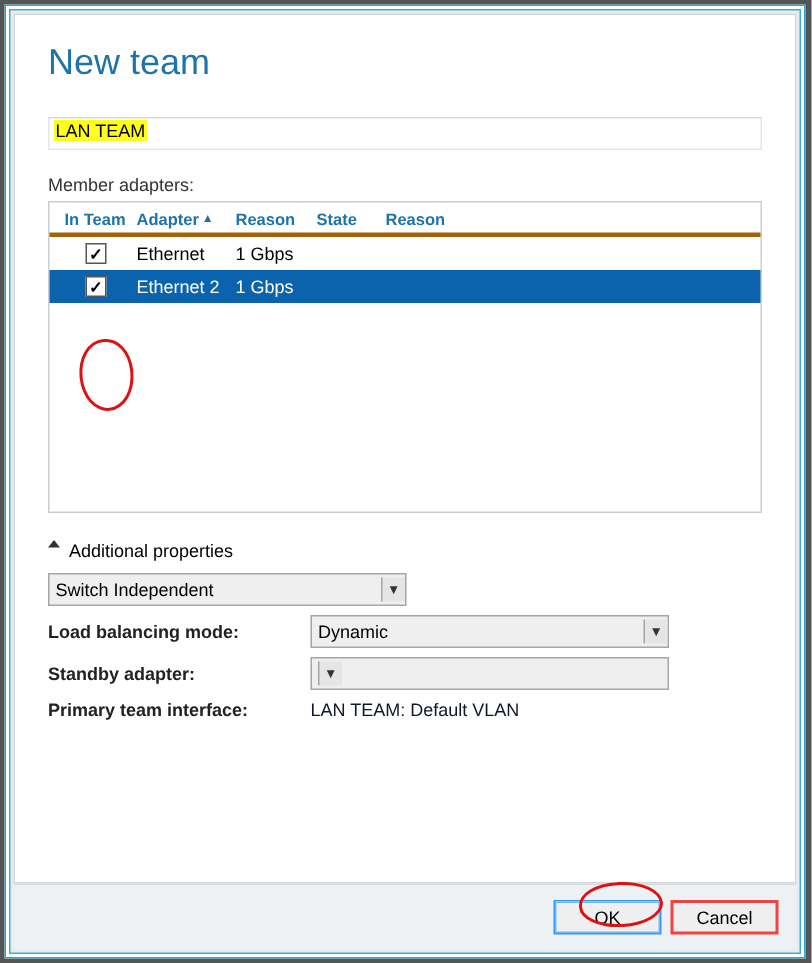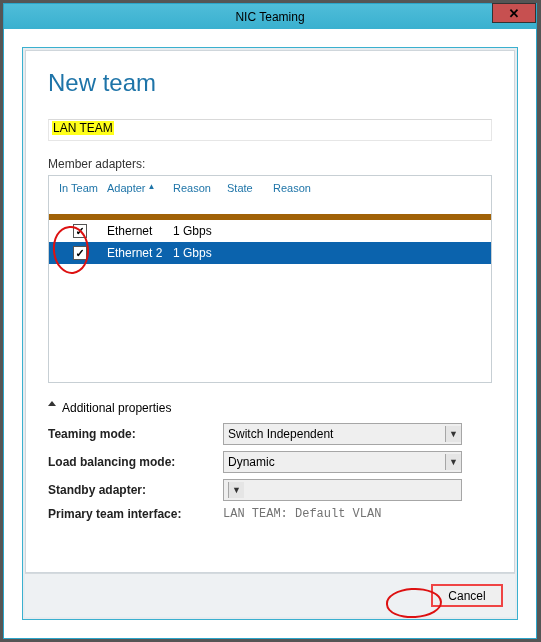--- a/index.html
+++ b/index.html
@@ -37,21 +37,21 @@
       border: 1px solid #333;
       display: flex; align-items: center; justify-content: center;
       color: #000;
       font-weight: bold;
       font-size: 13px;
     }
     .outer-pane {
       flex: 1;
       background: #e8ecef;
       border: 1px solid #3ab0cf;
-      margin: 18px;
+      margin: 2px;
       display: flex;
       flex-direction: column;
     }
     .inner-pane {
       flex: 1;
       background: #fff;
       margin: 2px 2px 0 2px;
       border: 1px solid #cfd6db;
       padding: 18px 22px 10px 22px;
       overflow: hidden;
@@ -90,22 +90,23 @@
       height: 208px;
       display: flex;
       flex-direction: column;
       background: #fff;
       margin-bottom: 18px;
     }
     .grid-header {
       display: flex;
       font-size: 11px;
       color: #1e74a8;
-      padding: 6px 4px 20px 4px;
-      border-bottom: 6px solid #a16207;
+      padding: 6px 4px 2px 4px;
+      border-bottom: 3px solid #a16207;
+      font-weight: bold;
     }
     .col-inteam { width: 54px; padding-left: 6px; }
     .col-adapter { width: 66px; }
     .col-speed { width: 54px; }
     .col-state { width: 46px; }
     .col-reason { flex: 1; }
     .sort-arrow {
       font-size: 8px;
       color: #1e74a8;
       margin-left: 2px;
@@ -171,21 +172,21 @@
       border-left: 1px solid #a6a6a6;
       width: 16px;
       text-align: center;
       font-size: 9px;
       color: #333;
       margin-right: -4px;
       height: 100%;
       display: flex; align-items:center; justify-content:center;
       background: #e5e5e5;
     }
-    .link-text { color: #737373; font-family: Liberation Mono, monospace; }
+    .link-text { color: #0f172a; }
     .button-row {
       height: 44px;
       display: flex;
       align-items: center;
       justify-content: flex-end;
       gap: 6px;
       padding: 0 12px;
       border-top: 1px solid #d4dade;
       background: #eef1f3;
       margin: 0 2px 2px 2px;
@@ -206,26 +207,20 @@
       border-radius: 50%;
       pointer-events: none;
     }
     .anno-circle.c1 { width: 36px; height: 48px; left: 49px; top: 222px; transform: rotate(-6deg); border-radius: 50% 48% 52% 50%; }
     .anno-circle.c2 { width: 56px; height: 30px; left: 382px; top: 584px; transform: rotate(-3deg); border-radius: 48% 52% 50% 50%; }
   </style>
 </head>
 <body>
 
 <div class="window">
-  <div class="titlebar">
-    <span class="title-text">NIC Teaming</span>
-    <div class="close-btn">
-      <span>✕</span>
-    </div>
-  </div>
   <div class="outer-pane">
     <div class="inner-pane">
       <h1 class="page-title">New team</h1>
 
       <div class="team-name-wrap">
         <input class="team-name-input" type="text" style="color: transparent;" value="LAN TEAM">
         <div class="team-name-text">
           <span class="highlight-yellow">LAN TEAM</span>
         </div>
       </div>
@@ -261,21 +256,20 @@
           <div class="col-reason"></div>
         </div>
       </div>
 
       <div class="adv-toggle">
         <span class="caret-up"></span>
         <span>Additional properties</span>
       </div>
 
       <div class="prop-row">
-        <div class="prop-label">Teaming mode:</div>
         <div class="prop-select">
           <span>Switch Independent</span>
           <span class="dd-btn">▼</span>
         </div>
       </div>
       <div class="prop-row">
         <div class="prop-label">Load balancing mode:</div>
         <div class="prop-select">
           <span>Dynamic</span>
           <span class="dd-btn">▼</span>
@@ -287,19 +281,20 @@
           <span class="dd-btn">▼</span>
         </div>
       </div>
       <div class="prop-row">
         <div class="prop-label">Primary team interface:</div>
         <div class="link-text">LAN TEAM: Default VLAN</div>
       </div>
     </div>
 
     <div class="button-row">
+      <div class="btn focused">OK</div>
       <div class="btn">Cancel</div>
     </div>
   </div>
 
   <div class="anno-circle c1"></div>
   <div class="anno-circle c2"></div>
 </div>
 
 </body></html>

